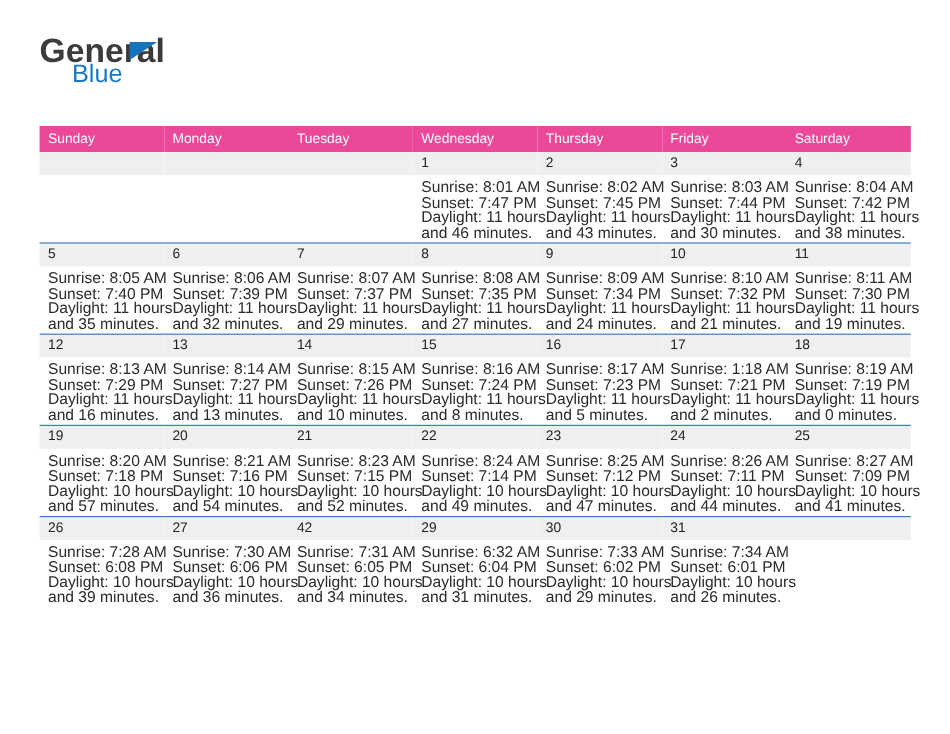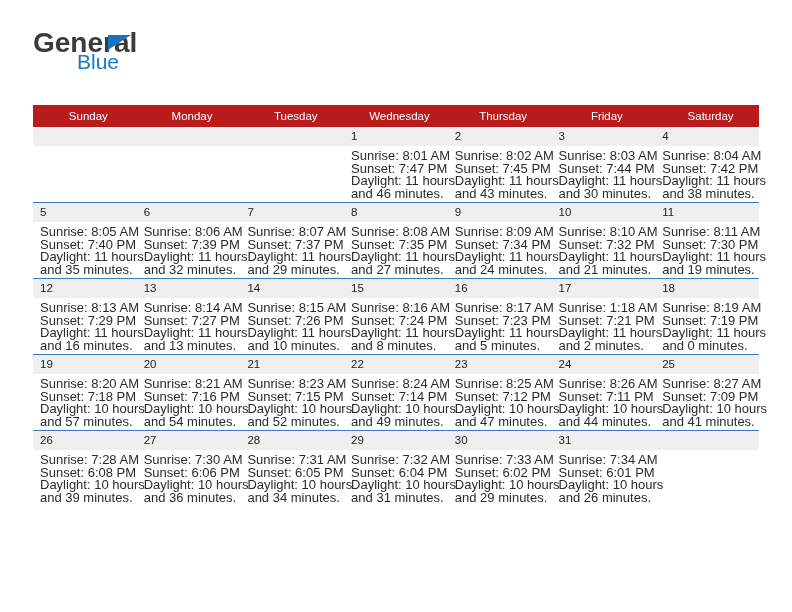--- a/index.html
+++ b/index.html
@@ -56,21 +56,20 @@
     border-bottom: 15px solid transparent;
   }
   .logo-blue {
     position: absolute;
     left: 27px;
     top: 19px;
     font-size: 21px;
     color: #1878c4;
     line-height: 22px;
     font-weight: 400;
-    margin-left: 17px;
   }
   .title {
     position: absolute;
     right: 0px;
     top: 0px;
     font-size: 25px;
     color: #232323;
     text-align: right;
     white-space: nowrap;
     font-weight: 400;
@@ -89,25 +88,25 @@
   
   .calendar {
     position: absolute;
     left: 33px;
     top: 105px;
     width: 726px;
     border-collapse: collapse;
     table-layout: fixed;
   }
   .calendar th {
-    background: #b91c1c;
+    background: #ec4899;
     color: #ffffff;
     font-size: 11.5px;
     font-weight: normal;
-    text-align: center;
+    text-align: left;
     padding: 5px 0 5px 7px;
     height: 12px;
     border: none;
   }
   .calendar td {
     width: 103.71px;
     vertical-align: top;
     padding: 0;
     border: none;
     border-top: 1.6px solid #3a7cbe;
@@ -482,34 +481,34 @@
               <div class="lines">
                 <div>Sunrise: 7:30 AM</div>
                 <div>Sunset: 6:06 PM</div>
                 <div>Daylight: 10 hours</div>
                 <div>and 36 minutes.</div>
               </div>
             </div>
           </td>
           <td>
             <div class="cell">
-              <div class="daynum">28</div>
+              <div class="daynum">42</div>
               <div class="lines">
                 <div>Sunrise: 7:31 AM</div>
                 <div>Sunset: 6:05 PM</div>
                 <div>Daylight: 10 hours</div>
                 <div>and 34 minutes.</div>
               </div>
             </div>
           </td>
           <td>
             <div class="cell">
               <div class="daynum">29</div>
               <div class="lines">
-                <div>Sunrise: 7:32 AM</div>
+                <div>Sunrise: 6:32 AM</div>
                 <div>Sunset: 6:04 PM</div>
                 <div>Daylight: 10 hours</div>
                 <div>and 31 minutes.</div>
               </div>
             </div>
           </td>
           <td>
             <div class="cell">
               <div class="daynum">30</div>
               <div class="lines">

